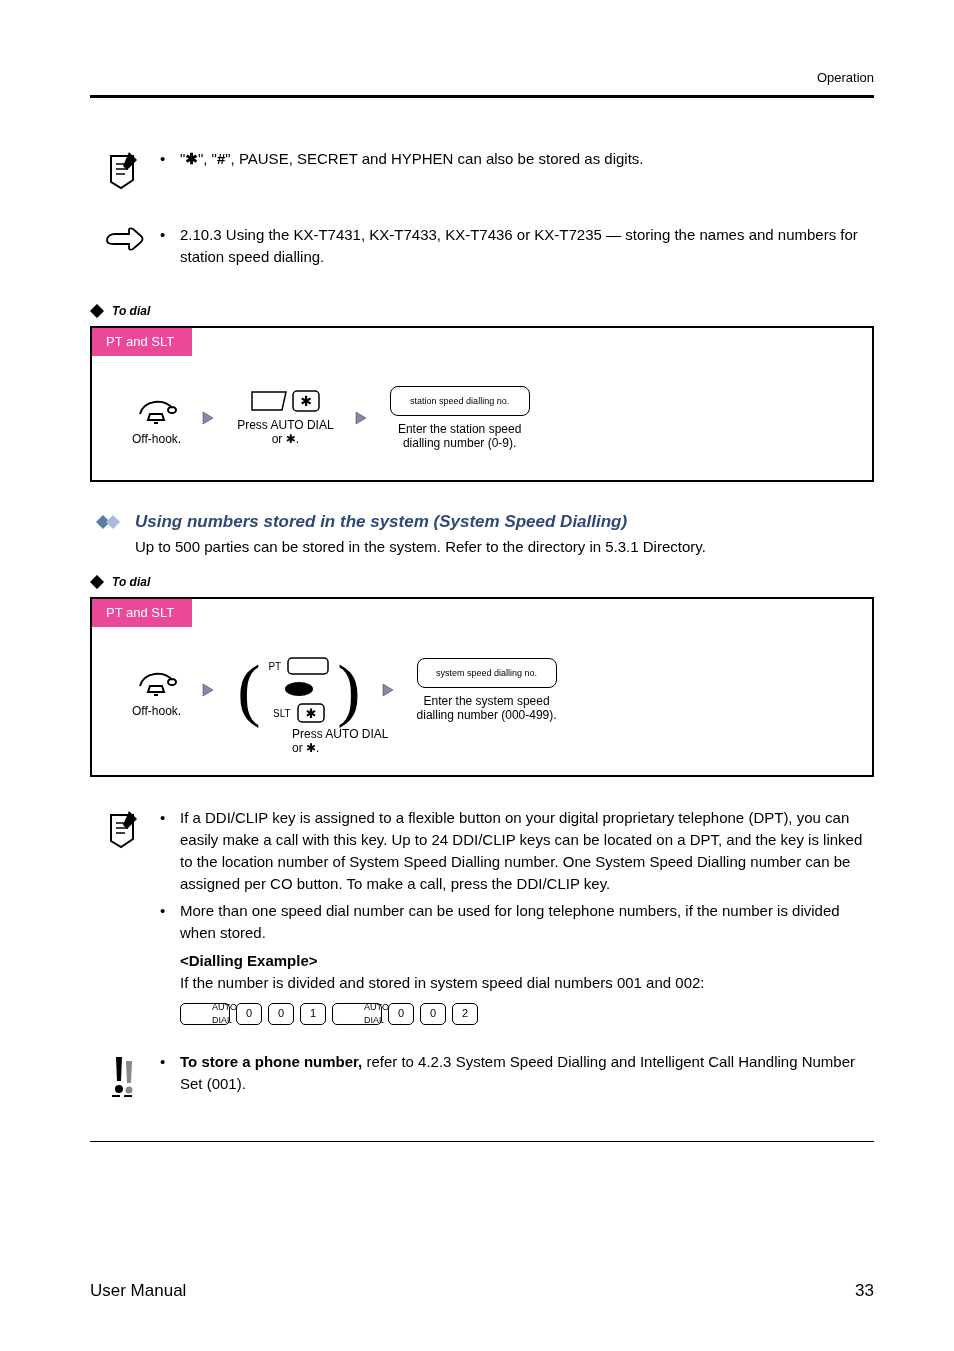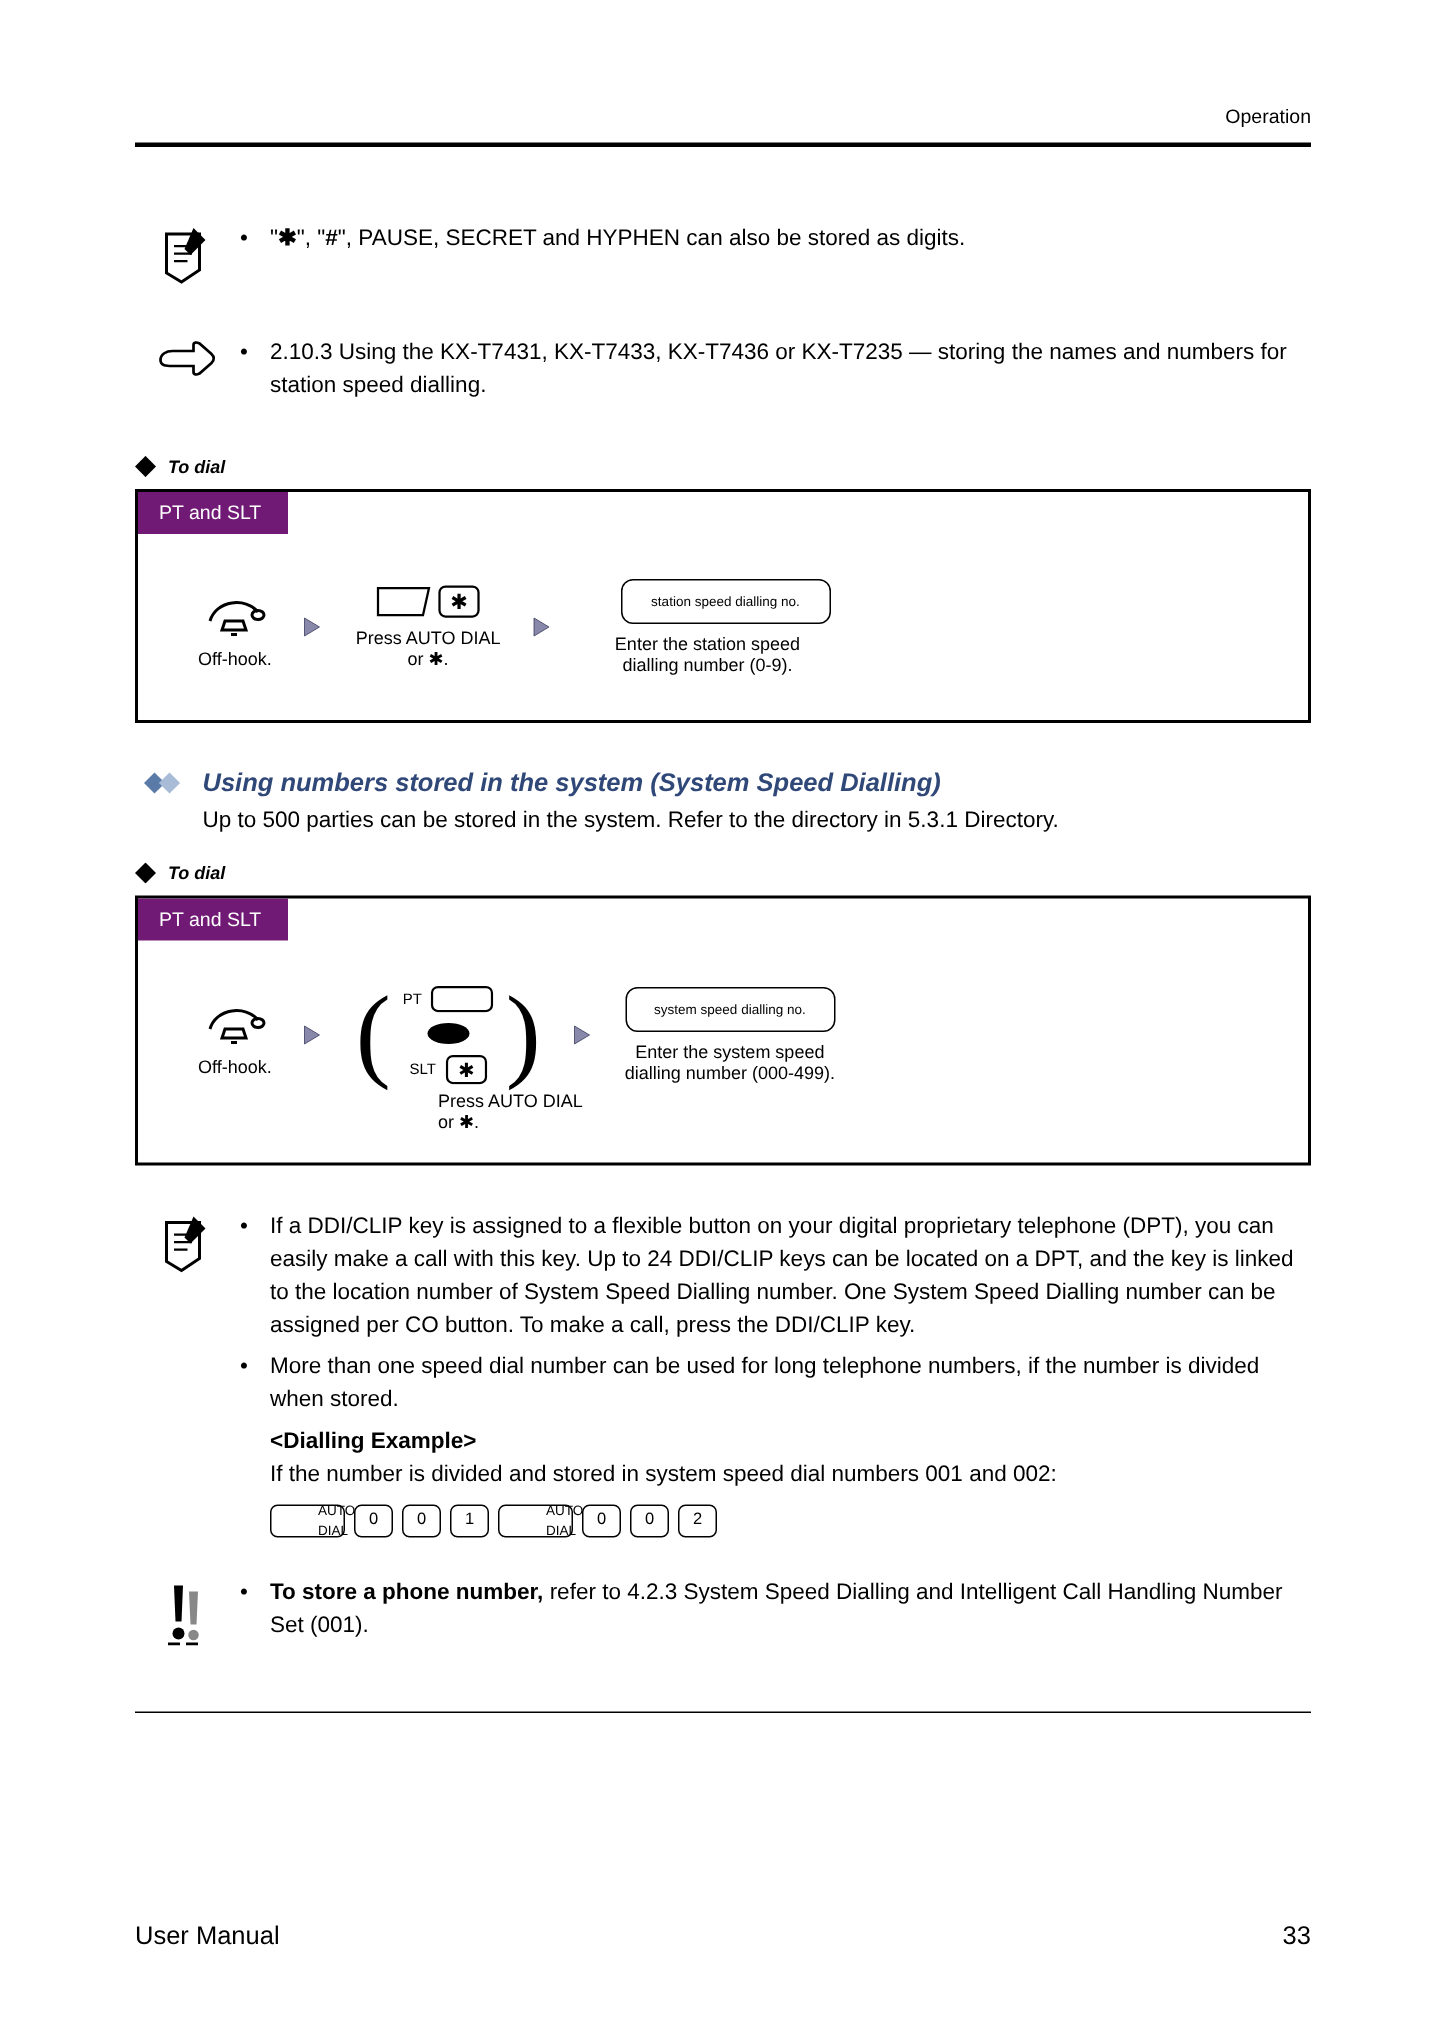--- a/index.html
+++ b/index.html
@@ -11,21 +11,21 @@
   .section-row { display: flex; align-items: flex-start; margin-bottom: 30px; }
   .icon-col { width: 70px; flex-shrink: 0; display: flex; justify-content: center; padding-top: 2px; }
   .text-col { flex: 1; font-size: 15px; line-height: 1.45; }
   .bullet-item { display: flex; margin-bottom: 6px; }
   .bullet-dot { width: 20px; flex-shrink: 0; }
   .bullet-text { flex: 1; }
   .diamond-heading { display: flex; align-items: center; margin-bottom: 8px; }
   .diamond-heading .label { font-weight: bold; font-style: italic; font-size: 12px; margin-left: 8px; }
   .diamond-svg { width: 14px; height: 14px; }
   .proc-box { border: 2px solid #000; margin-bottom: 30px; padding: 0 0 20px 0; }
-  .proc-header { background: #701a75; color: #fff; font-size: 13px; padding: 6px 14px; display: inline-block; min-width: 100px; height: 28px; }
+  .proc-header { background: #ec4899; color: #fff; font-size: 13px; padding: 6px 14px; display: inline-block; min-width: 100px; height: 28px; }
   .proc-body { display: flex; align-items: center; padding: 30px 40px 10px 40px; gap: 20px; }
   .step { display: flex; flex-direction: column; align-items: center; font-size: 12px; gap: 6px; }
   .step-label { text-align: center; line-height: 1.2; }
   .arrow { width: 16px; }
   .paren-group { display: flex; align-items: center; }
   .paren { font-size: 70px; font-family: 'Times New Roman', serif; line-height: 0.6; color: #000; font-weight: 100; }
   .stack { display: flex; flex-direction: column; align-items: center; gap: 6px; }
   .sub-heading-row { display: flex; align-items: center; margin-bottom: 6px; margin-top: 6px; }
   .sub-heading-row .icon-col2 { width: 45px; display:flex; justify-content:flex-start; padding-left: 6px;}
   .sub-heading-label { font-weight: bold; font-style: italic; font-size: 17px; color: #304878; }
@@ -111,21 +111,21 @@
             </svg>
         </div>
         <div class="step-label">
           <span>Press AUTO DIAL</span><br><span>or ✱.</span>
         </div>
       </div>
       <svg class="arrow" viewBox="0 0 16 16">
           <path d="M2 2 L12 8 L2 14 Z" fill="#88a" stroke="#335" stroke-width="0.5"></path>
         </svg>
       <div class="step">
-        <div style="width:140px; height:30px; border:1.5px solid #000; border-radius:8px; font-size:9px; display:flex; align-items:center; justify-content:center; text-align:center;margin-left:24px;">station speed dialling no.</div>
+        <div style="width:140px; height:30px; border:1.5px solid #000; border-radius:8px; font-size:9px; display:flex; align-items:center; justify-content:center; text-align:center;">station speed dialling no.</div>
         <div class="step-label">
           <span>Enter the station speed</span><br><span>dialling number (0-9).</span>
         </div>
       </div>
     </div>
   </div>
 
   <div class="sub-heading-row">
     <div class="icon-col2">
       <svg width="26" height="16" viewBox="0 0 26 16">

